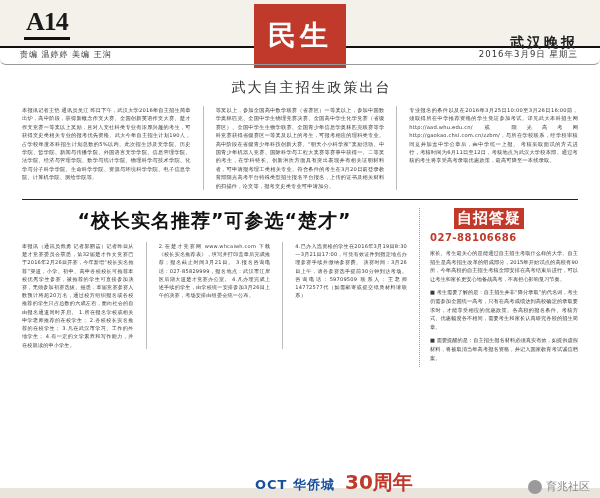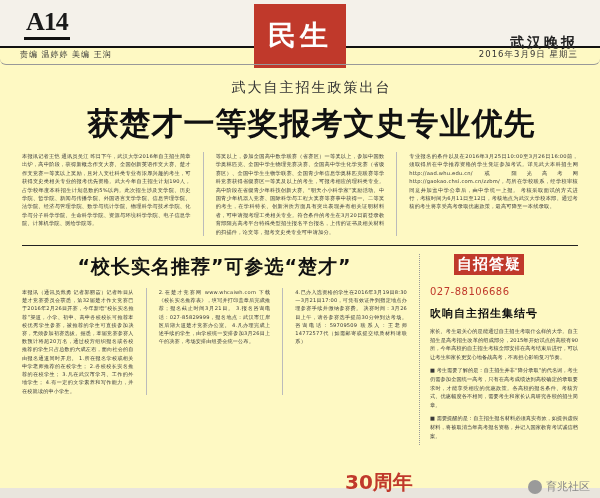--- a/index.html
+++ b/index.html
@@ -5,21 +5,21 @@
   html,body{margin:0;padding:0;}
   body{
     width:600px;height:498px;
     background:#f2efe9;
     font-family:"Liberation Serif", serif;
     color:#1a1a1a;
     overflow:hidden;
   }
   .page{
     position:relative;width:600px;height:498px;
-    background:#fef9c3;
+    background:#ffffff;
   }
   
   .masthead{
     position:relative;height:46px;border-bottom:2px solid #111;
     background:#f4f1ea;
   }
   .page-no{
     position:absolute;left:24px;top:8px;
     font-family:"Liberation Serif", serif;
     font-weight:bold;font-size:26px;letter-spacing:-1px;
@@ -132,22 +132,22 @@
     display:flex;align-items:center;gap:4px;padding-left:24px;
   }
   .box-title .redbox{
     background:#c0392b;color:#fff;
     font-family:"DejaVu Sans", sans-serif;
     font-weight:bold;font-size:15px;line-height:19px;
     padding:1px 3px;letter-spacing:1px;
   }
   .phone{
     font-family:"DejaVu Sans", sans-serif;
-    font-size:10px;color:#c0392b;font-weight:normal;
-    margin-top:11px;letter-spacing:0.5px;
+    font-size:10px;color:#c0392b;font-weight:bold;
+    margin-top:3px;letter-spacing:0.5px;
   }
   .box-sub{
     font-family:"DejaVu Sans", sans-serif;
     font-size:11px;font-weight:bold;color:#111;
     margin-top:9px;letter-spacing:1px;
   }
   .box-body{
     font-family:"DejaVu Sans", sans-serif;
     font-size:5.2px;line-height:8.6px;color:#3a3a3a;
     margin-top:6px;text-align:justify;
@@ -196,21 +196,20 @@
     </div>
   </div>
 
   <div class="creditsbar">
     <div class="credits">责编 温婷婷  美编 王润</div>
     <div class="issue-date">2016年3月9日 星期三</div>
   </div>
 
   <div class="lead">
     <div class="kicker">武大自主招生政策出台</div>
-    <div class="headline">获楚才一等奖报考文史专业优先</div>
   </div>
 
   <div class="cols">
     <div class="col">本报讯记者王恺 通讯员吴江 昨日下午，武汉大学2016年自主招生简章出炉，高中阶段，获得新概念作文大赛、全国创新英语作文大赛、楚才作文竞赛一等奖以上奖励，且对人文社科类专业有浓厚兴趣的考生，可获得文史类相关专业的报考优先资格。武大今年自主招生计划190人，占学校年度本科招生计划总数的5%以内。此次招生涉及文学院、历史学院、哲学院、新闻与传播学院、外国语言文学学院、信息管理学院、法学院、经济与管理学院、数学与统计学院、物理科学与技术学院、化学与分子科学学院、生命科学学院、资源与环境科学学院、电子信息学院、计算机学院、测绘学院等。</div>
     <div class="divider-v"></div>
     <div class="col">等奖以上，参加全国高中数学联赛（省赛区）一等奖以上，参加中国数学奥林匹克、全国中学生物理竞赛决赛、全国高中学生化学竞赛（省级赛区）、全国中学生生物学联赛、全国青少年信息学奥林匹克联赛等学科竞赛获得省级赛区一等奖及以上的考生，可报考相应的理科类专业。
 
 高中阶段在省级青少年科技创新大赛、“明天小小科学家”奖励活动、中国青少年机器人竞赛、国际科学与工程大奖赛等赛事中获得一、二等奖的考生，在学科特长、创新潜质方面具有突出表现并有相关证明材料者，可申请报考理工类相关专业。符合条件的考生在3月20日前登录教育部阳光高考平台特殊类型招生报名平台报名，上传的证书及相关材料的扫描件，论文等，报考文史类专业可申请加分。</div>
     <div class="divider-v"></div>
     <div class="col">专业报名的条件以及在2016年3月25日10:00至3月26日16:00前，须取得所在中学推荐资格的学生凭证参加考试。详见武大本科招生网 http://aad.whu.edu.cn/ 或 阳光高考网 http://gaokao.chsi.com.cn/zzbm/，与所在学校联系，经学校审核同意并加盖中学公章后，由中学统一上报。
@@ -244,31 +243,31 @@
 咨询电话：59709509 联系人：王老师
           14772577代（如需邮寄或提交纸质材料请联系）</div>
       </div>
     </div>
 
     <div class="second-right">
       <div class="box-title">
         <span class="redbox">自招答疑</span>
       </div>
       <div class="phone">027-88106686</div>
-      <div class="box-sub">吹响自主招生集结号</div>
       <div class="box-body">
         <p>家长、考生最关心的是能通过自主招生考取什么样的大学。自主招生是高考招生改革的组成部分，2015年开始试点的高校有90所，今年高校的自主招生考核全部安排在高考结束后进行，可以让考生和家长更安心地备战高考，不再担心影响复习节奏。</p>
         <p>■ 考生需要了解的是：自主招生并非“降分录取”的代名词，考生仍需参加全国统一高考，只有在高考成绩达到高校确定的录取要求时，才能享受相应的优惠政策。各高校的报名条件、考核方式、优惠幅度各不相同，需要考生和家长认真研究各校的招生简章。</p>
         <p>■ 需要提醒的是：自主招生报名材料必须真实有效，如提供虚假材料，将被取消当年高考报名资格，并记入国家教育考试诚信档案。</p>
       </div>
     </div>
   </div>
 
   <div class="footer">
     <div class="bottom-strip"></div>
+    <div class="ad-logo">OCT 华侨城</div>
     <div class="ad-30">30周年</div>
     <div class="watermark">
       <span class="wm-circle"></span>
       <span>育兆社区</span>
     </div>
   </div>
 
 </div>
 
 </body></html>

